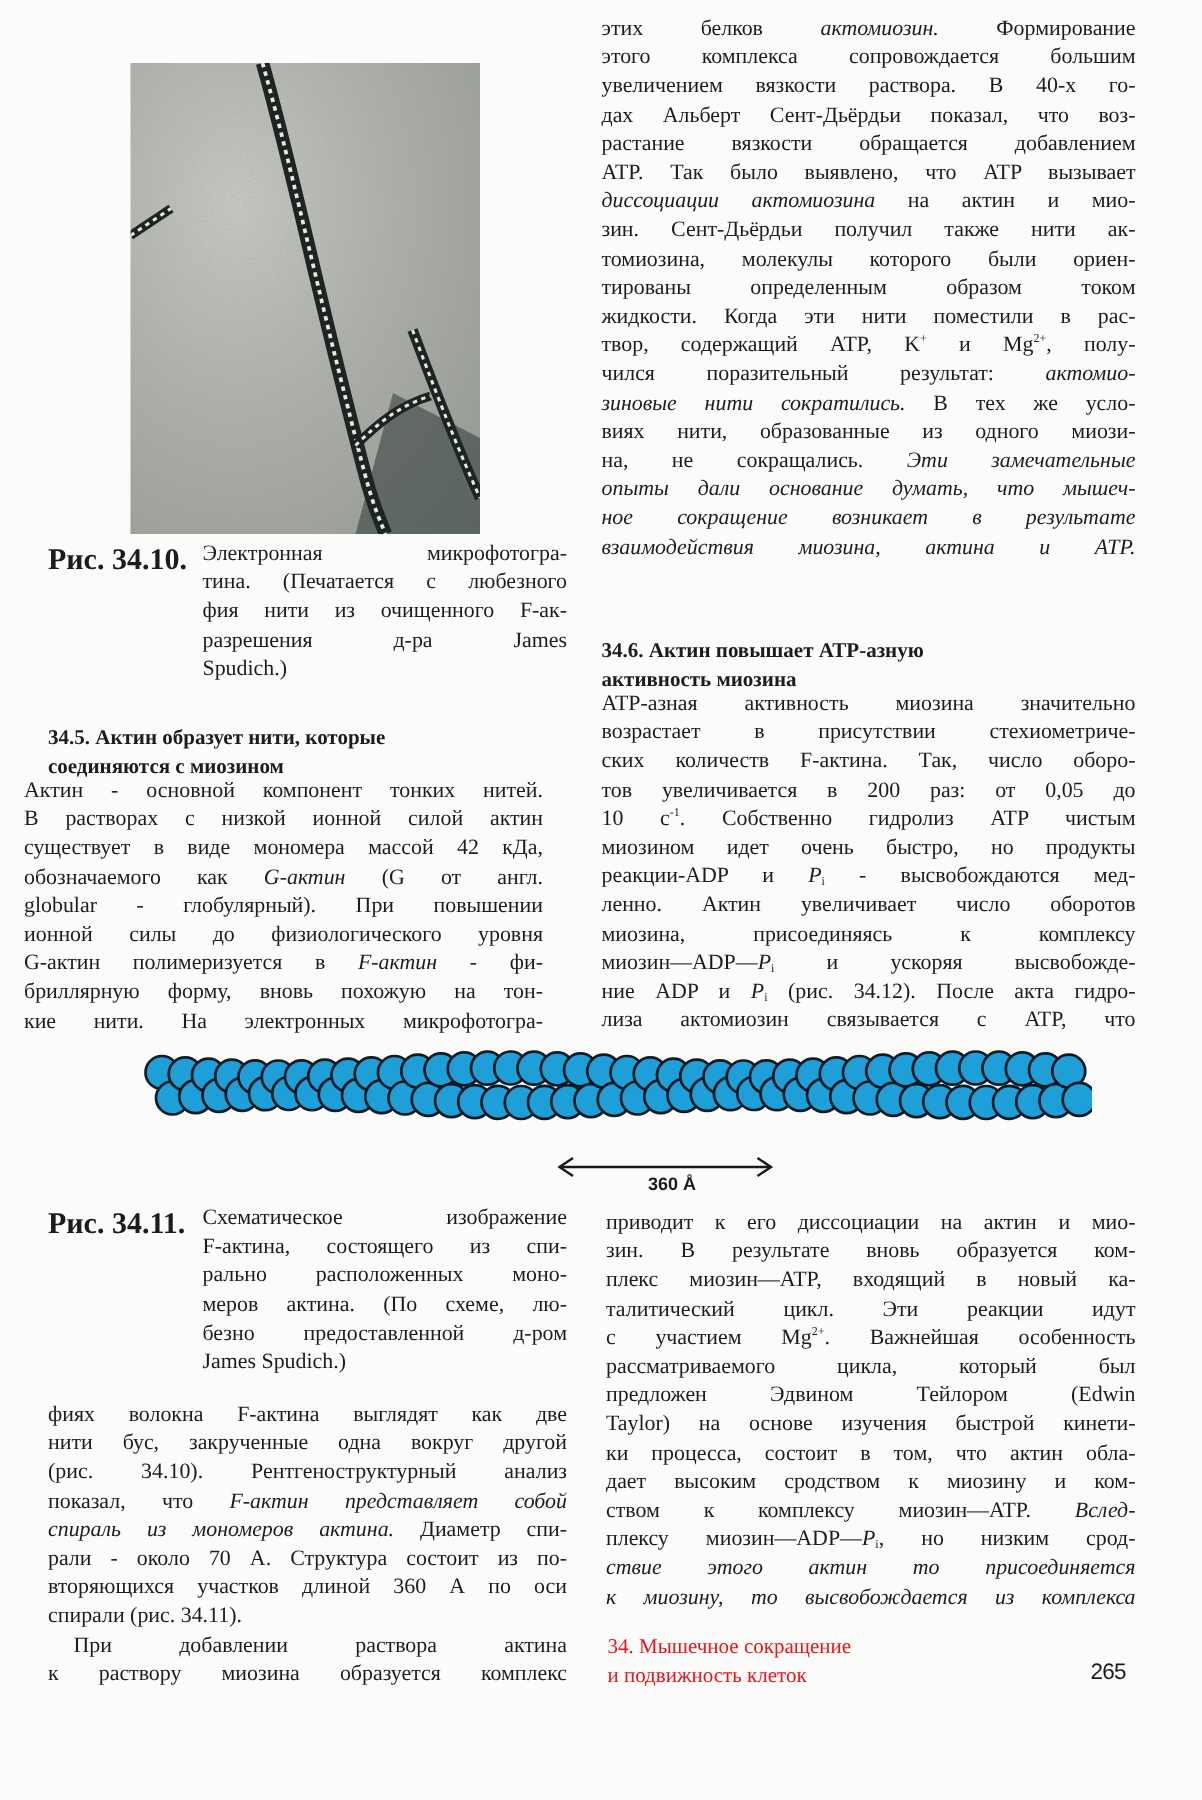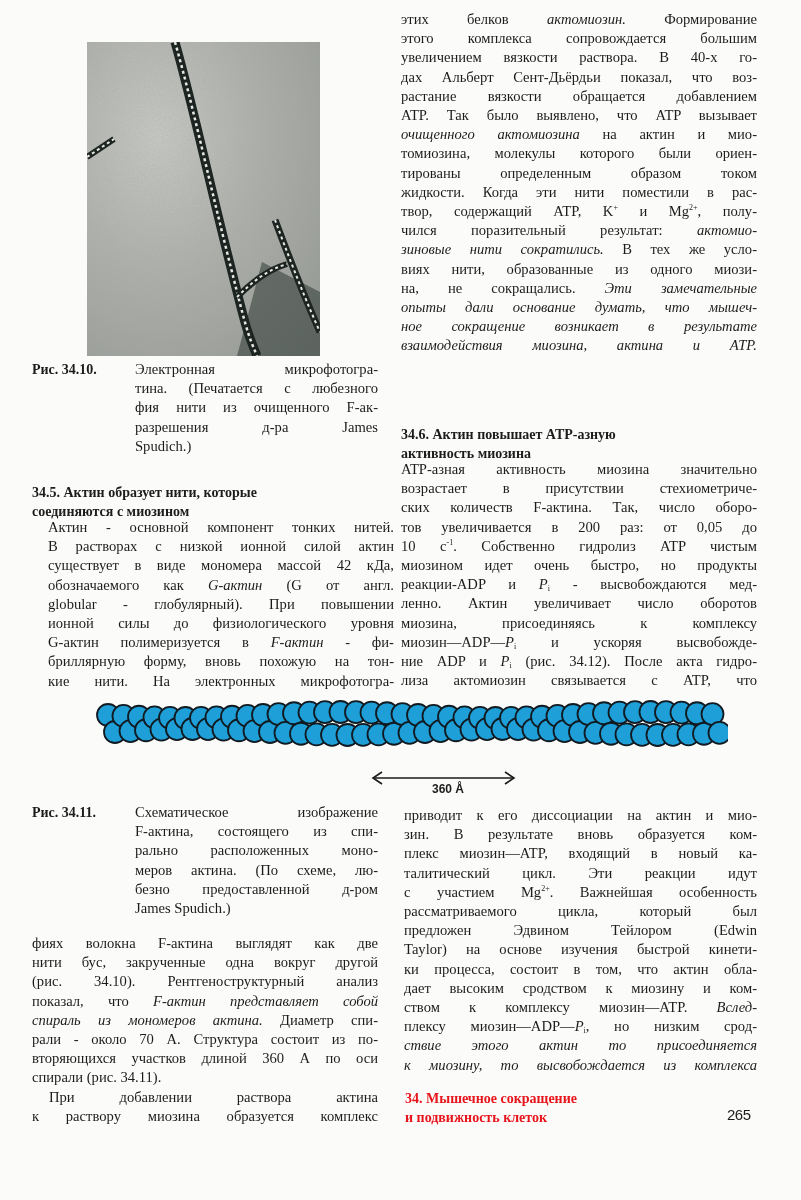--- a/index.html
+++ b/index.html
@@ -3,23 +3,23 @@
 <meta charset="utf-8">
 <style>
   html, body { margin:0; padding:0; }
   body { width:801px; height:1200px; background:#fbfbf9; position:relative; overflow:hidden;
          font-family:"Liberation Serif", serif; color:#1c1c1c; }
   .abs { position:absolute; }
   .col { font-size:14.6px; line-height:19.2px; text-align:justify; }
   .col .ln { display:block; text-align:justify; text-align-last:justify; white-space:nowrap; }
   .col .ln.last { text-align-last:left; }
   .it { font-style:italic; }
-  .cap-label { font-weight:bold; font-size:14px; }
+  .cap-label { font-weight:bold; font-size:20px; }
   .heading { font-weight:bold; font-size:14px; line-height:19px; }
-  .footer-title { color:#e8141b; font-weight:bold; font-size:14px; line-height:19px; }
+  .footer-title { color:#e8141b; font-weight:normal; font-size:14px; line-height:19px; }
   .pagenum { font-family:"Liberation Sans", sans-serif; font-weight:normal; font-size:15px; letter-spacing:-0.5px; }
   sup { font-size:8px; vertical-align:6px; line-height:0; }
   sub { font-size:8px; vertical-align:-2px; line-height:0; }
 </style>
 </head>
 <body>
 
 <div class="abs" style="left:87px;top:42px;width:233px;height:314px;overflow:hidden;
             background:radial-gradient(ellipse at 30% 30%, #cfcfca 0%, #b0b0ab 45%, #8d918c 100%);">
   <svg width="233" height="314" viewBox="0 0 233 314">
@@ -49,40 +49,41 @@
   <span class="ln">фия нити из очищенного F-ак-</span>
   <span class="ln">разрешения д-ра James</span>
   <span class="ln last">Spudich.)</span>
 </div>
 
 <div class="abs heading" style="left:32px;top:483px;">
   <div>34.5. Актин образует нити, которые</div>
   <div>соединяются с миозином</div>
 </div>
 
-<div class="abs col" style="left:48px;top:518px;width:346px;">
+<div class="abs col" style="left:16px;top:518px;width:346px;">
   <span class="ln">Актин - основной компонент тонких нитей.</span>
   <span class="ln">В растворах с низкой ионной силой актин</span>
   <span class="ln">существует в виде мономера массой 42 кДа,</span>
   <span class="ln">обозначаемого как <span class="it">G-актин</span> (G от англ.</span>
   <span class="ln">globular - глобулярный). При повышении</span>
   <span class="ln">ионной силы до физиологического уровня</span>
   <span class="ln">G-актин полимеризуется в <span class="it">F-актин</span> - фи-</span>
   <span class="ln">бриллярную форму, вновь похожую на тон-</span>
   <span class="ln">кие нити. На электронных микрофотогра-</span>
 </div>
 
 <div class="abs col" style="left:401px;top:10px;width:356px;">
   <span class="ln">этих белков <span class="it">актомиозин.</span> Формирование</span>
   <span class="ln">этого комплекса сопровождается большим</span>
   <span class="ln">увеличением вязкости раствора. В 40-х го-</span>
   <span class="ln">дах Альберт Сент-Дьёрдьи показал, что воз-</span>
   <span class="ln">растание вязкости обращается добавлением</span>
   <span class="ln">ATP. Так было выявлено, что ATP вызывает</span>
-  <span class="ln"><span class="it">очищенного актомиозина</span> на актин и мио-</span>
+  <span class="ln"><span class="it">диссоциации актомиозина</span> на актин и мио-</span>
+  <span class="ln">зин. Сент-Дьёрдьи получил также нити ак-</span>
   <span class="ln">томиозина, молекулы которого были ориен-</span>
   <span class="ln">тированы определенным образом током</span>
   <span class="ln">жидкости. Когда эти нити поместили в рас-</span>
   <span class="ln">твор, содержащий ATP, K<sup>+</sup> и Mg<sup>2+</sup>, полу-</span>
   <span class="ln">чился поразительный результат: <span class="it">актомио-</span></span>
   <span class="ln"><span class="it">зиновые нити сократились.</span> В тех же усло-</span>
   <span class="ln">виях нити, образованные из одного миози-</span>
   <span class="ln">на, не сокращались. <span class="it">Эти замечательные</span></span>
   <span class="ln it">опыты дали основание думать, что мышеч-</span>
   <span class="ln it">ное сокращение возникает в результате</span>

